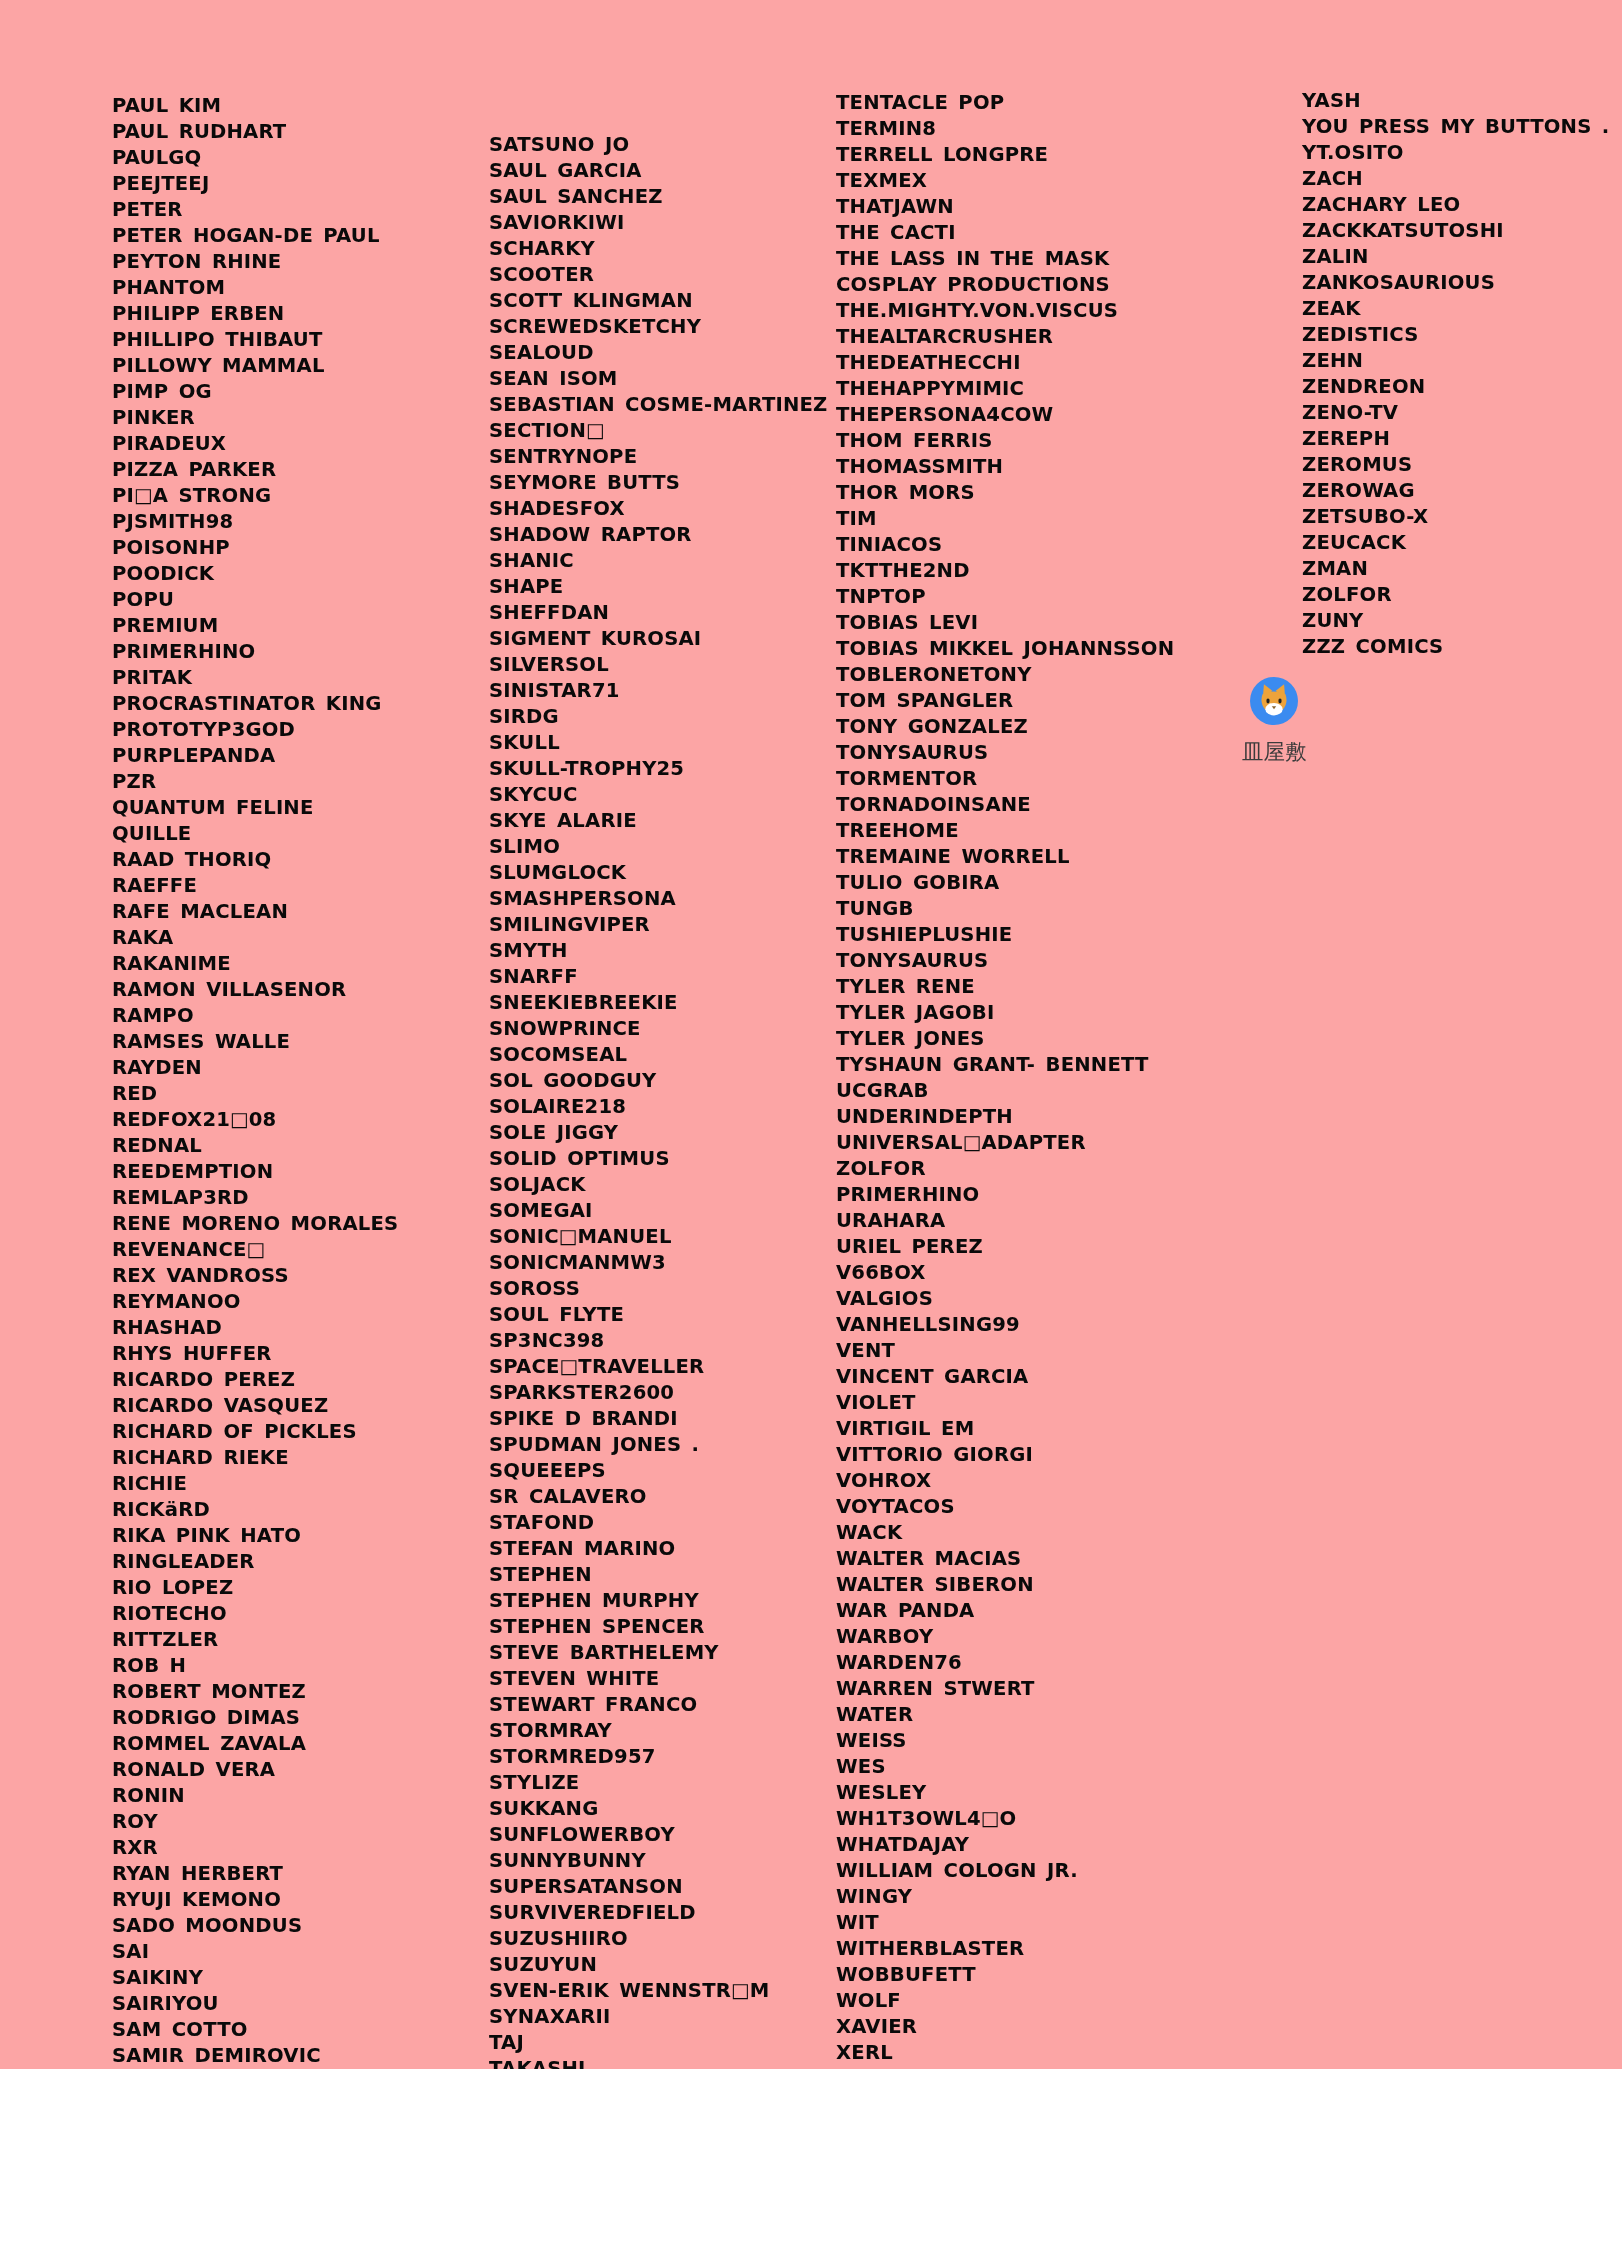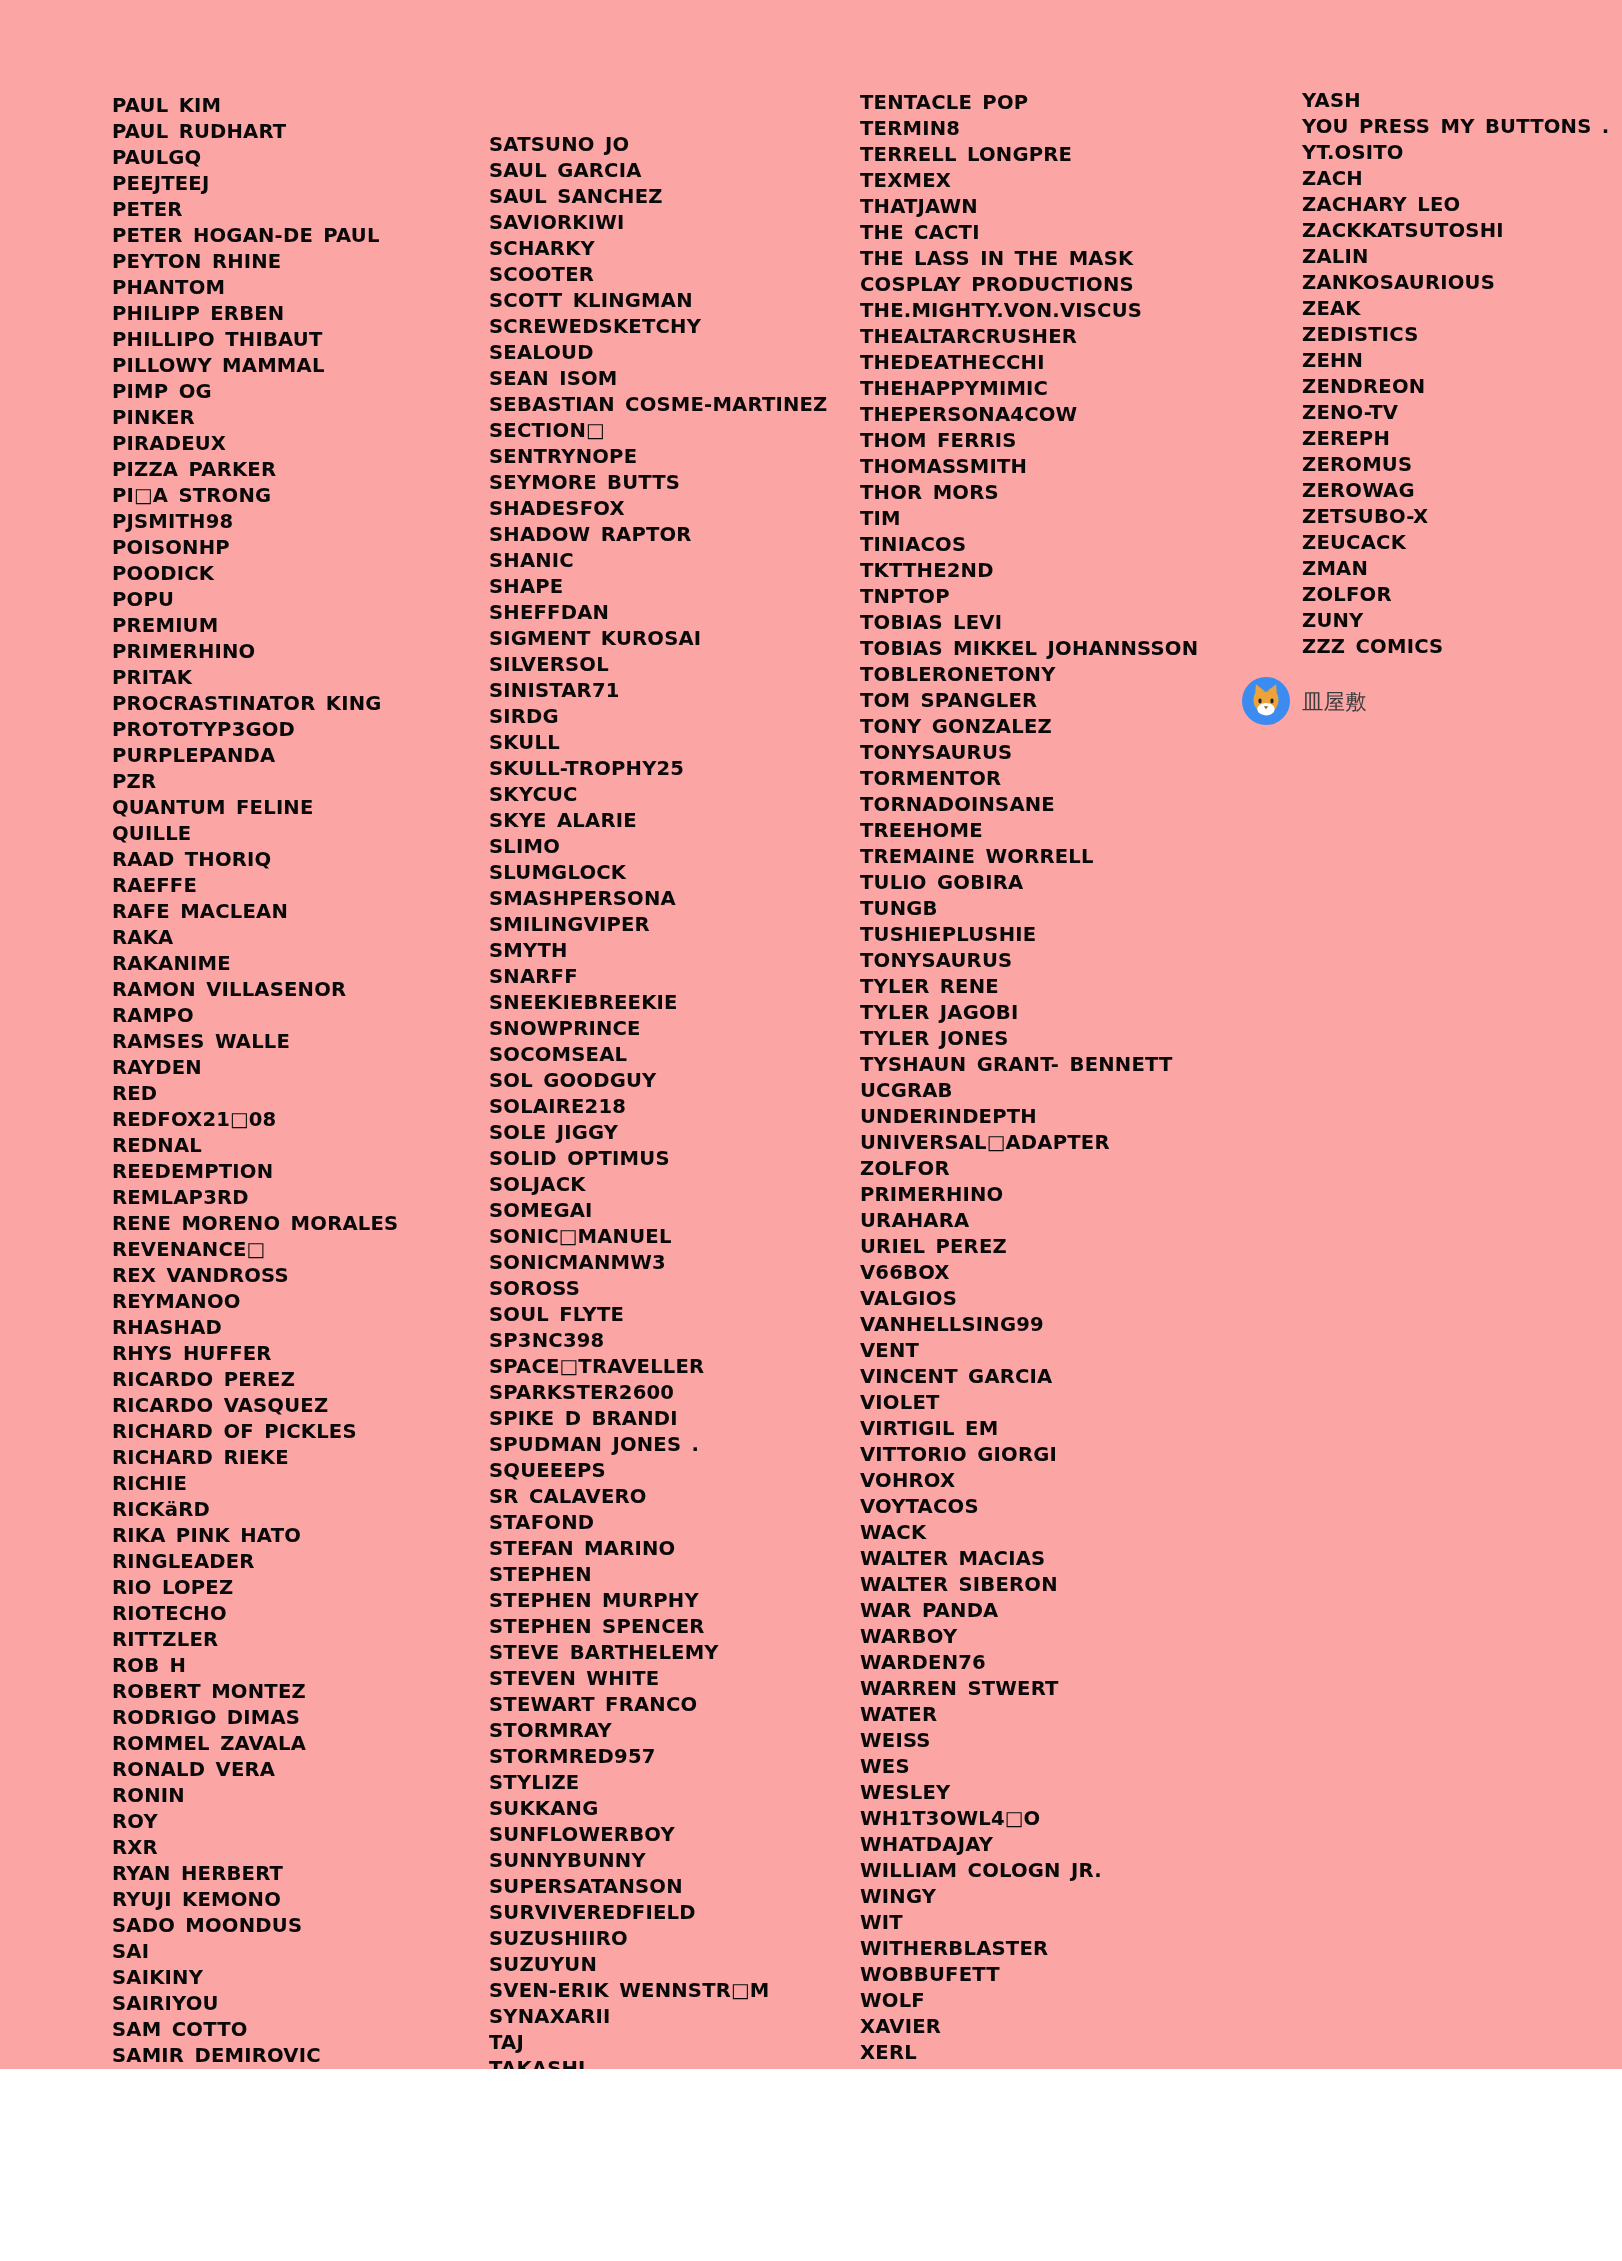--- a/index.html
+++ b/index.html
@@ -26,20 +26,21 @@
     color: #0a0a0a;
     white-space: pre;
   }
   #footer-row {
     position: absolute;
     left: 1242px;
     top: 677px;
     display: flex;
     align-items: center;
     gap: 12px;
+    flex-direction: column;
   }
   .avatar {
     width: 48px;
     height: 48px;
     display: block;
     flex: 0 0 auto;
   }
   .footer-label {
     font-size: 21.5px;
     color: #3b3b3b;
@@ -207,21 +208,21 @@
       <div class="name">SUZUYUN</div>
       <div class="name">SVEN-ERIK WENNSTR□M</div>
       <div class="name">SYNAXARII</div>
       <div class="name">TAJ</div>
       <div class="name">TAKASHI</div>
       <div class="name">TANNER OSBORNE</div>
       <div class="name">TASTE</div>
       <div class="name">TCSOCKY</div>
       <div class="name">TENCHI</div>
     </div>
-  <div class="col" id="col3" style="left:860px; top:90px;">
+  <div class="col" id="col3" style="left:836px; top:90px;">
       <div class="name">TENTACLE POP</div>
       <div class="name">TERMIN8</div>
       <div class="name">TERRELL LONGPRE</div>
       <div class="name">TEXMEX</div>
       <div class="name">THATJAWN</div>
       <div class="name">THE CACTI</div>
       <div class="name">THE LASS IN THE MASK</div>
       <div class="name">COSPLAY PRODUCTIONS</div>
       <div class="name">THE.MIGHTY.VON.VISCUS</div>
       <div class="name">THEALTARCRUSHER</div>

